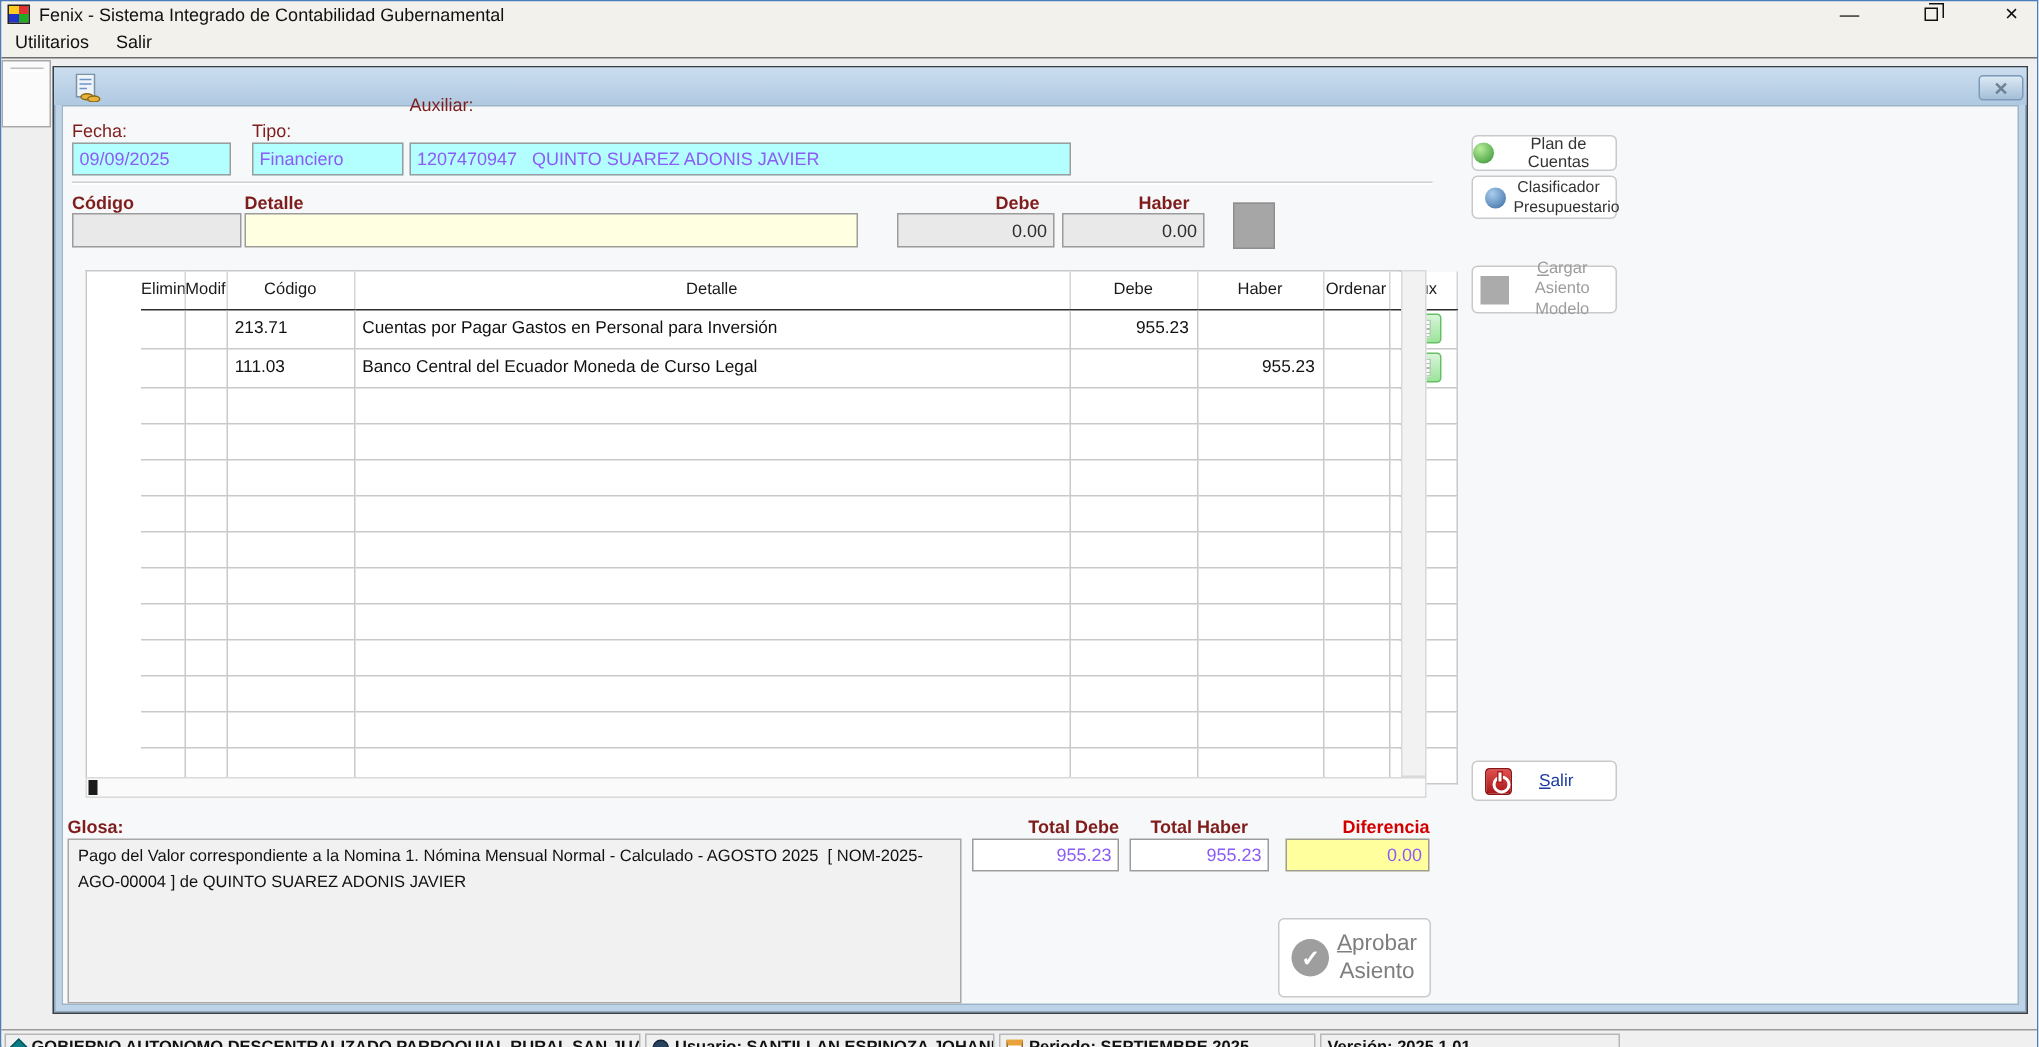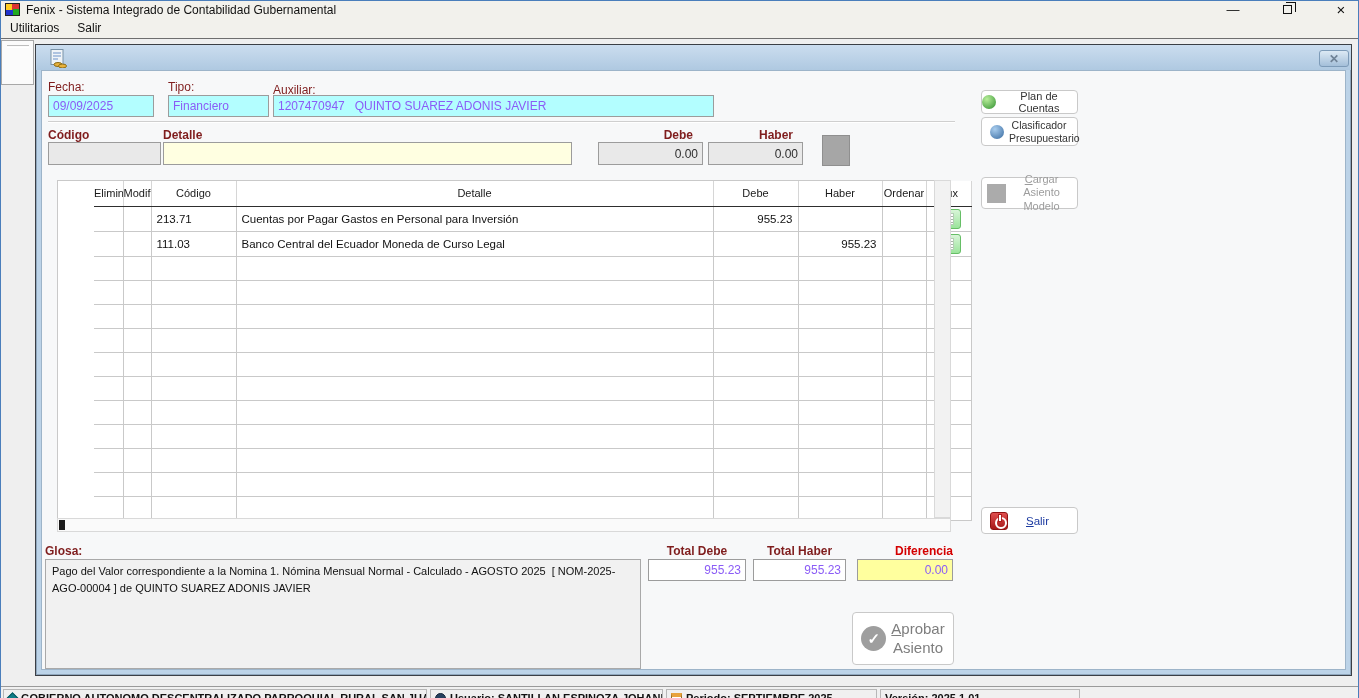--- a/index.html
+++ b/index.html
@@ -144,21 +144,21 @@
     <ellipse cx="9" cy="15.5" rx="4" ry="2" fill="#E8B23C" stroke="#8A6A16"></ellipse>
     <ellipse cx="13.5" cy="17" rx="4" ry="2" fill="#E8B23C" stroke="#8A6A16"></ellipse>
   </svg>
   <div class="child-close-button">✕</div>
   <div class="child-content"></div>
 
   <div class="lbl" style="left:48px; top:80px;">Fecha:</div>
   <input class="field f-cyan" style="left: 48px; top: 95px; width: 106px;" value="09/09/2025">
   <div class="lbl" style="left:168px; top:80px;">Tipo:</div>
   <input class="field f-cyan" style="left: 168px; top: 95px; width: 101px;" value="Financiero">
-  <div class="lbl" style="left:273px; top:63px;margin-top:20px;">Auxiliar:</div>
+  <div class="lbl" style="left:273px; top:63px;">Auxiliar:</div>
   <input class="field f-cyan" style="left: 273px; top: 95px; width: 441px;" value="1207470947   QUINTO SUAREZ ADONIS JAVIER">
 
   <div class="separator"></div>
 
   <div class="lbl lbl-b" style="left:48px; top:128px;">Código</div>
   <input class="field f-gray" style="left: 48px; top: 142px; width: 113px; height: 23px;" value="">
   <div class="lbl lbl-b" style="left:163px; top:128px;">Detalle</div>
   <input class="field f-yellow" style="left: 163px; top: 142px; width: 409px; height: 23px;" value="">
   <div class="lbl lbl-b" style="left:598px; top:128px; width:95px; text-align:right;">Debe</div>
   <input class="field f-gray num" style="left: 598px; top: 142px; width: 105px; height: 23px;" value="0.00">
@@ -325,21 +325,21 @@
     </table>
   </div>
   <div class="v-scrollbar"></div>
   <div class="h-scrollbar">
     <div class="h-thumb"></div>
   </div>
 
   <div class="lbl lbl-b" style="left:45px; top:544px;">Glosa:</div>
   <div class="glosa-box">Pago del Valor correspondiente a la Nomina 1. Nómina Mensual Normal - Calculado - AGOSTO 2025  [ NOM-2025-AGO-00004 ] de QUINTO SUAREZ ADONIS JAVIER</div>
 
-  <div class="lbl lbl-b" style="left:648px; top:544px; width:98px; text-align:center;">Total Debe</div>
+  <div class="lbl lbl-b" style="left:648px; top:544px; width:98px; text-align:right;">Total Debe</div>
   <input class="field f-white num total-field" style="left: 648px; top: 559px; width: 98px;" value="955.23">
   <div class="lbl lbl-b" style="left:753px; top:544px; width:93px; text-align:center;">Total Haber</div>
   <input class="field f-white num total-field" style="left: 753px; top: 559px; width: 93px;" value="955.23">
   <div class="lbl lbl-red" style="left:857px; top:544px; width:96px; text-align:right; font-size:12px;">Diferencia</div>
   <input class="field f-diff num total-field" style="left: 857px; top: 559px; width: 96px;" value="0.00">
 
   <div class="btn" style="left:852px; top:612px; width:102px; height:53px;">
     <span class="check-icon">✓</span>
     <span class="btn-text-15">
       <div class="u-first">Aprobar</div>

